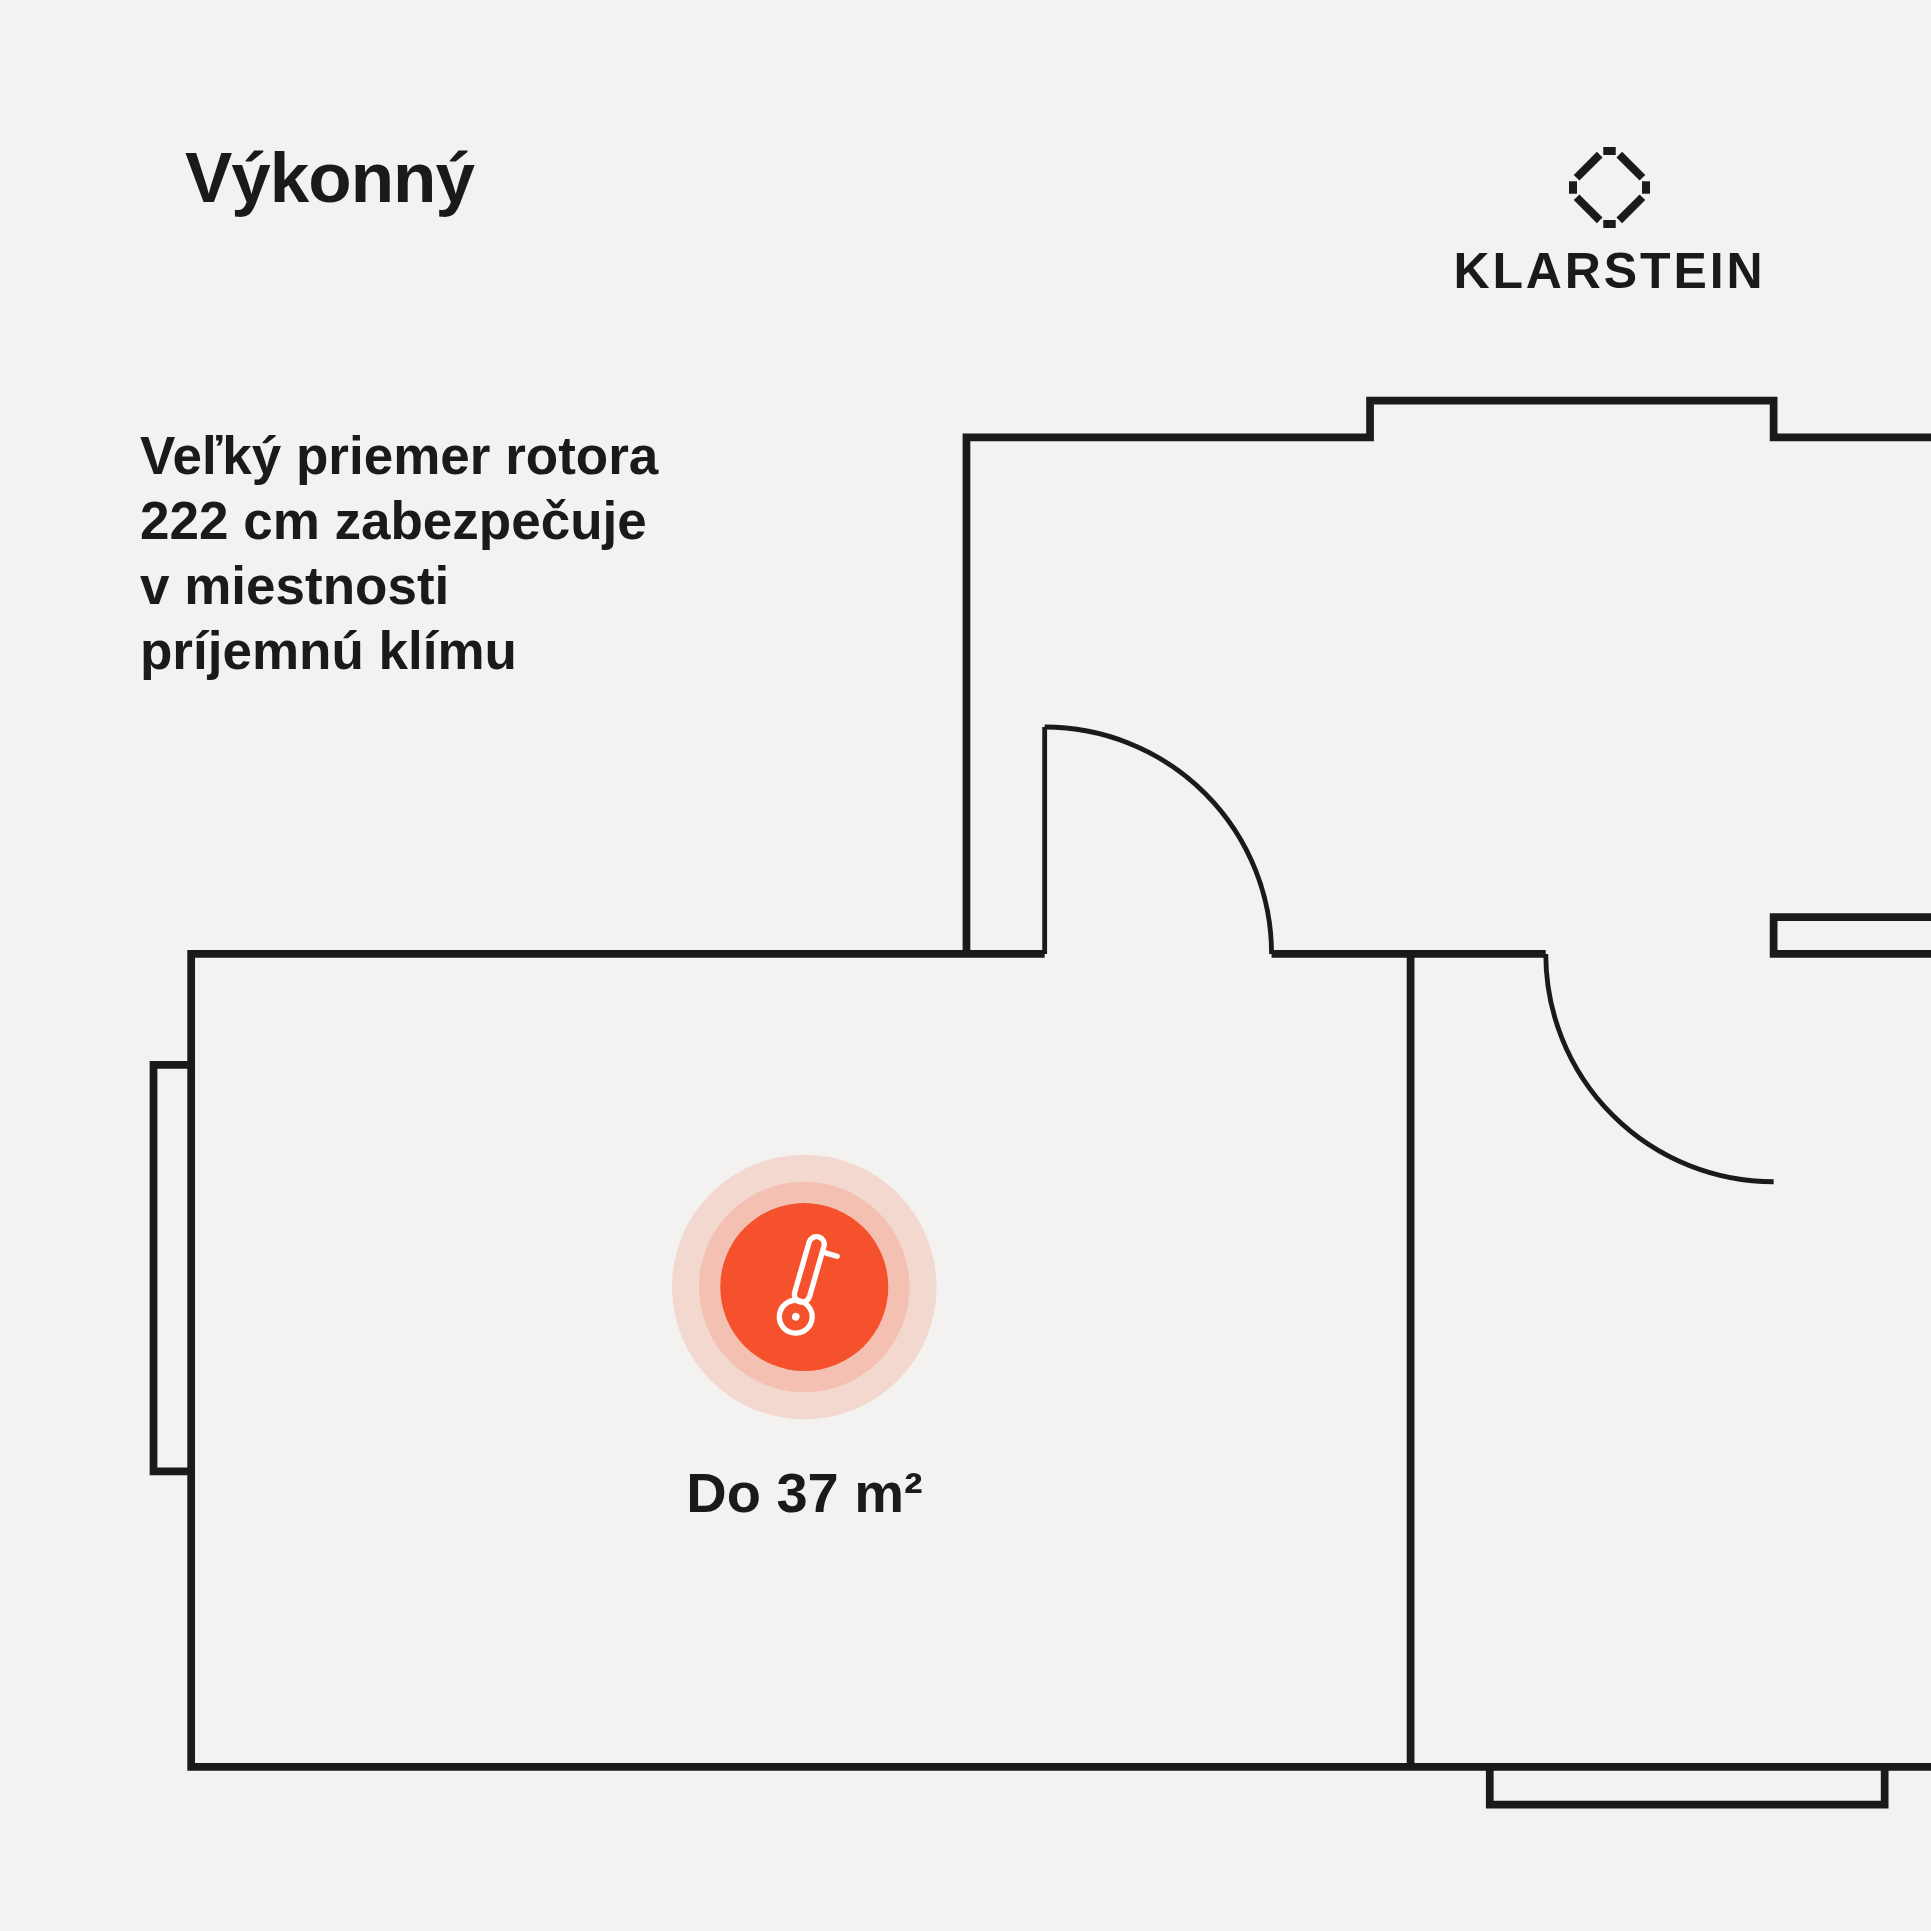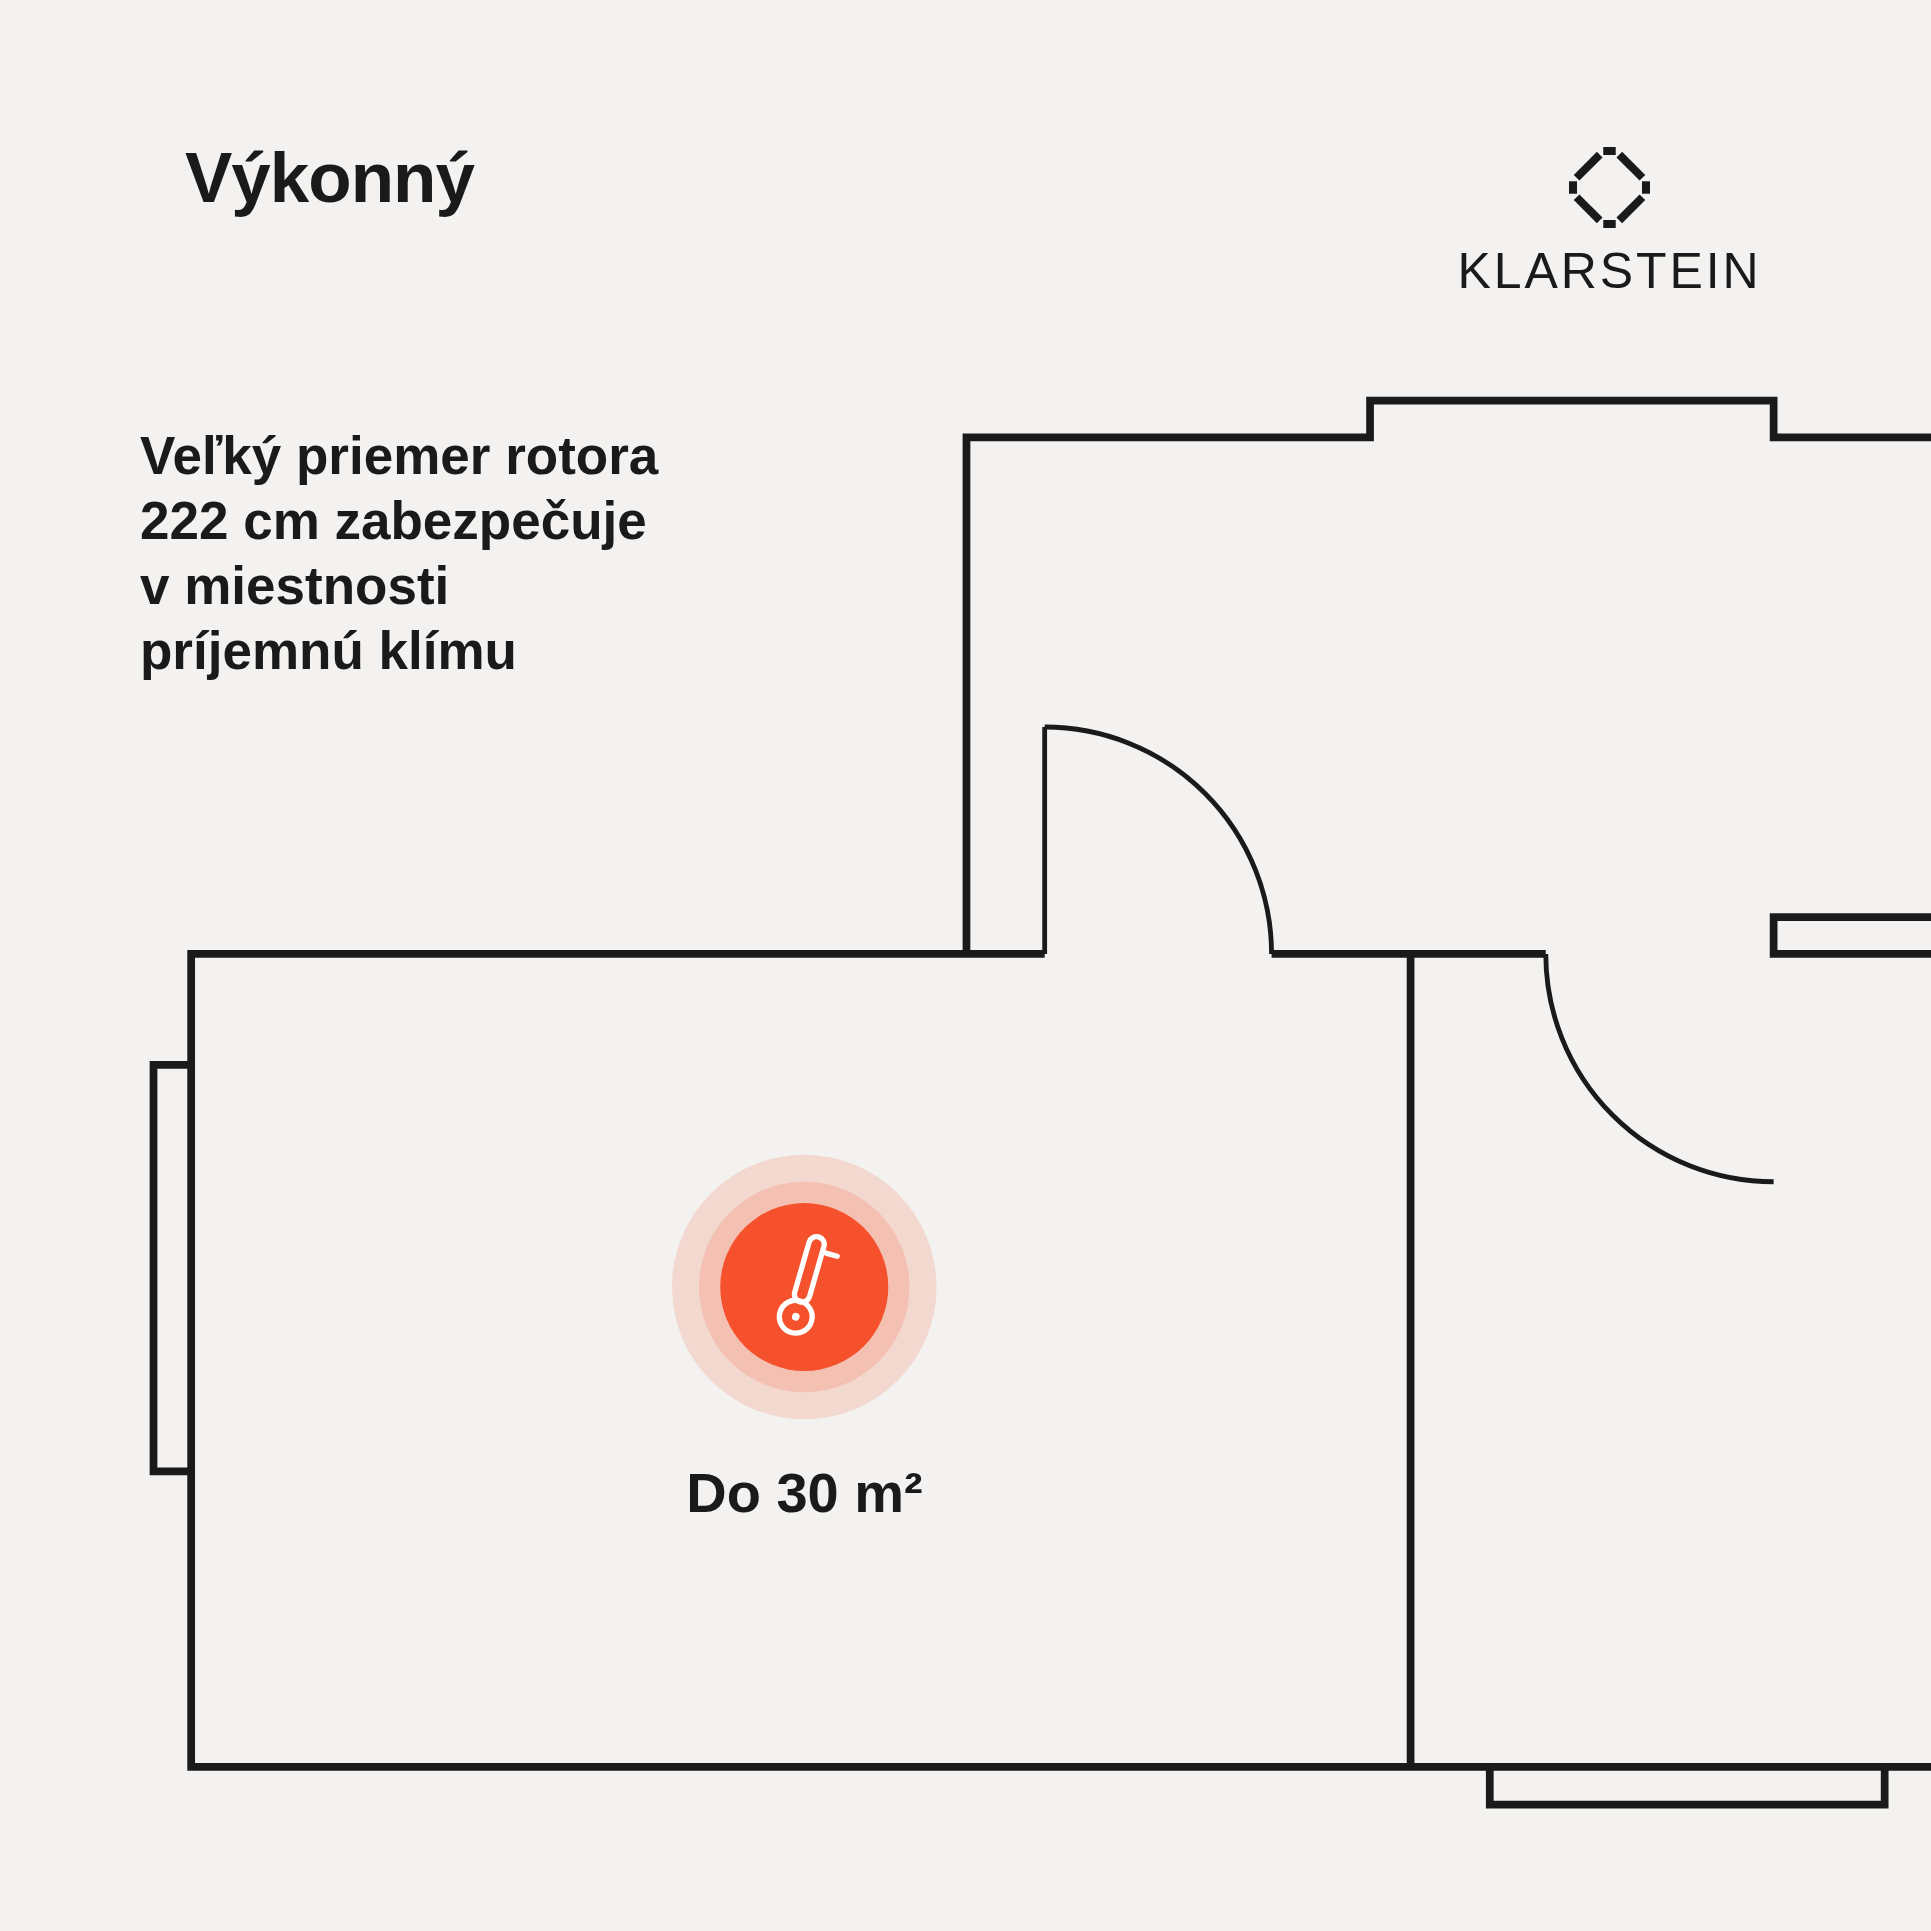--- a/index.html
+++ b/index.html
@@ -29,21 +29,21 @@
   }
 
   .brand {
     left: 1368px; top: 143px;
     width: 483px;
     text-align: center;
   }
   .brand-logo { display: block; margin: 0 auto 9.7px auto; }
   .brand-name {
     font-size: 50px;
-    font-weight: 400;
+    font-weight: 700;
     letter-spacing: 2.9px;
     text-align: center;
   }
 
   .floorplan-svg { left: 0; top: 0; }
 
   .area-label {
     left: 515px; top: 1460px;
     width: 579px;
     text-align: center;
@@ -110,14 +110,14 @@
       <path d="M 9 57 V 43"></path>
       <path d="M 61 13 L 87 39"></path>
       <path d="M 87 61 L 61 87"></path>
       <path d="M 39 87 L 13 61"></path>
       <path d="M 13 39 L 39 13"></path>
     </g>
   </svg>
   <div class="brand-name">KLARSTEIN</div>
 </div>
 
-<div class="abs area-label">Do 30 m²</div>
+<div class="abs area-label">Do 37 m²</div>
 
 
 </body></html>

